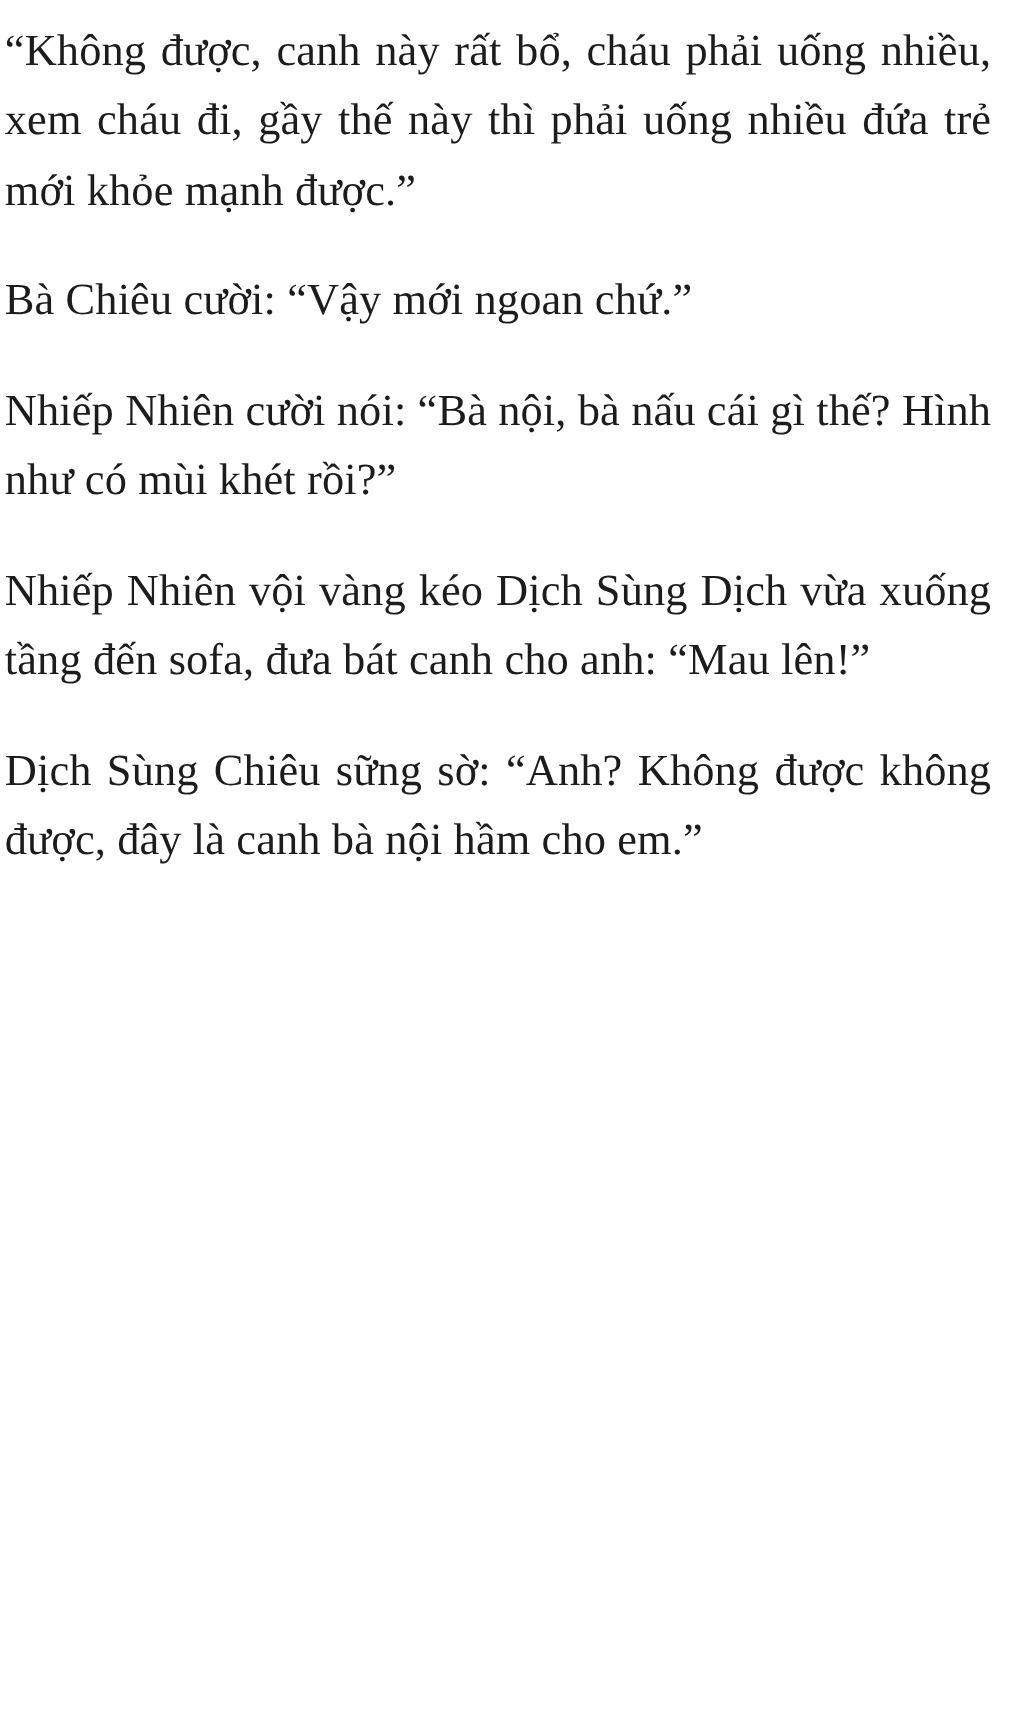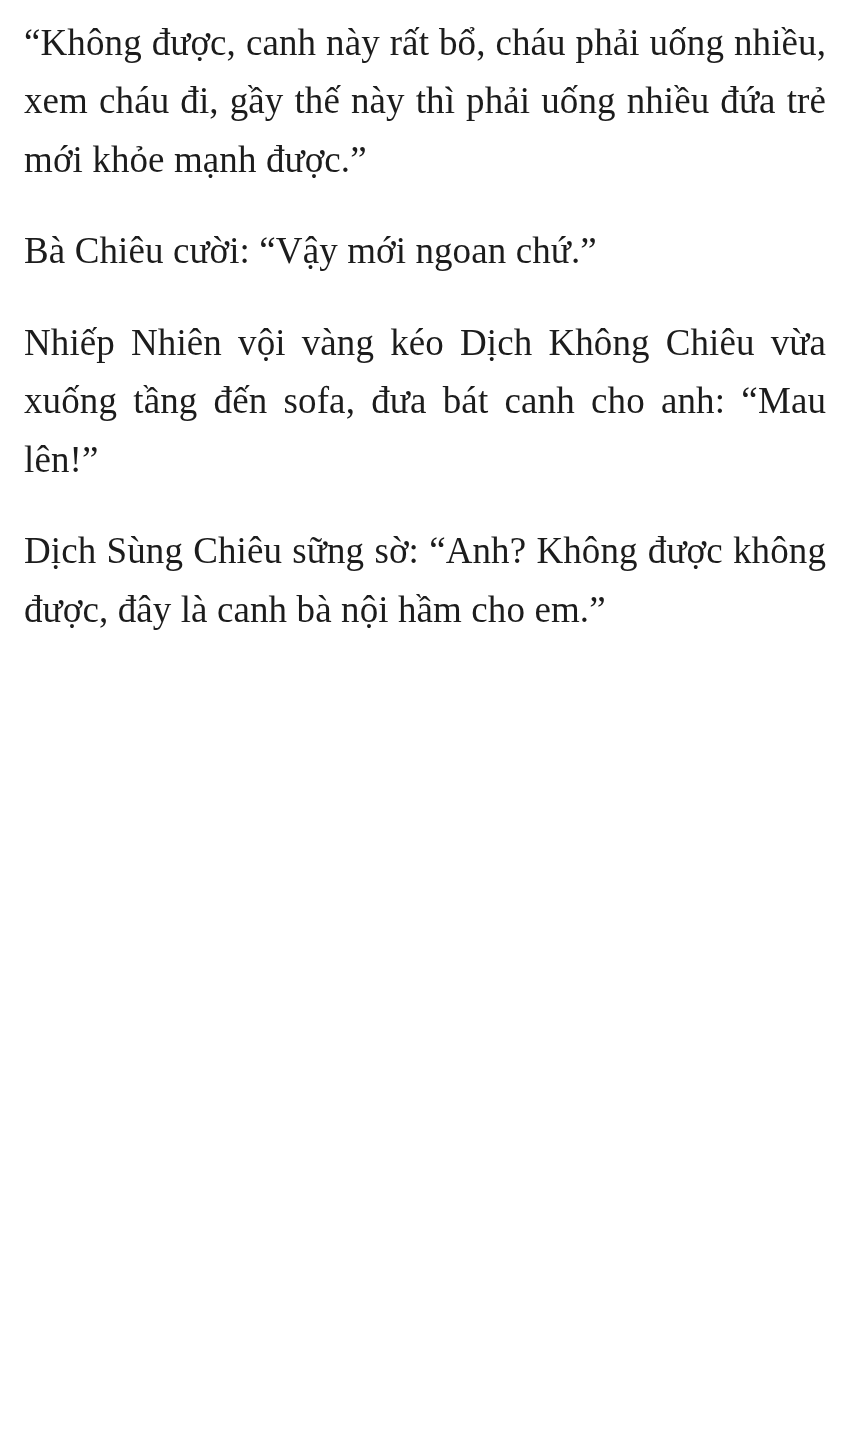--- a/index.html
+++ b/index.html
@@ -9,36 +9,37 @@
   }
   body {
     width: 844px;
     min-height: 1436px;
     font-family: "Liberation Serif", "DejaVu Serif", serif;
     color: #1a1a1a;
   }
   .reader {
     box-sizing: border-box;
     width: 844px;
-    padding: 14px 18px 20px 24px;
+    padding: 14px 18px 20px 4px;
   }
   .para {
     font-size: 37px;
     line-height: 1.58;
     text-align: justify;
     text-justify: inter-word;
     margin: 0 0 33px 0;
     letter-spacing: 0.1px;
     color: #1c1c1c;
   }
   .para:last-child {
     margin-bottom: 0;
   }
 </style>
 </head>
 <body>
 
 <div class="reader">
   <p class="para">“Không được, canh này rất bổ, cháu phải uống nhiều, xem cháu đi, gầy thế này thì phải uống nhiều đứa trẻ mới khỏe mạnh được.”</p>
   <p class="para">Bà Chiêu cười: “Vậy mới ngoan chứ.”</p>
-  <p class="para">Nhiếp Nhiên vội vàng kéo Dịch Không Chiêu vừa xuống tầng đến sofa, đưa bát canh cho anh: “Mau lên!”</p>
+  <p class="para">Nhiếp Nhiên cười nói: “Bà nội, bà nấu cái gì thế? Hình như có mùi khét rồi?”</p>
+  <p class="para">Nhiếp Nhiên vội vàng kéo Dịch Sùng Dịch vừa xuống tầng đến sofa, đưa bát canh cho anh: “Mau lên!”</p>
   <p class="para">Dịch Sùng Chiêu sững sờ: “Anh? Không được không được, đây là canh bà nội hầm cho em.”</p>
 </div>
 
 </body></html>

